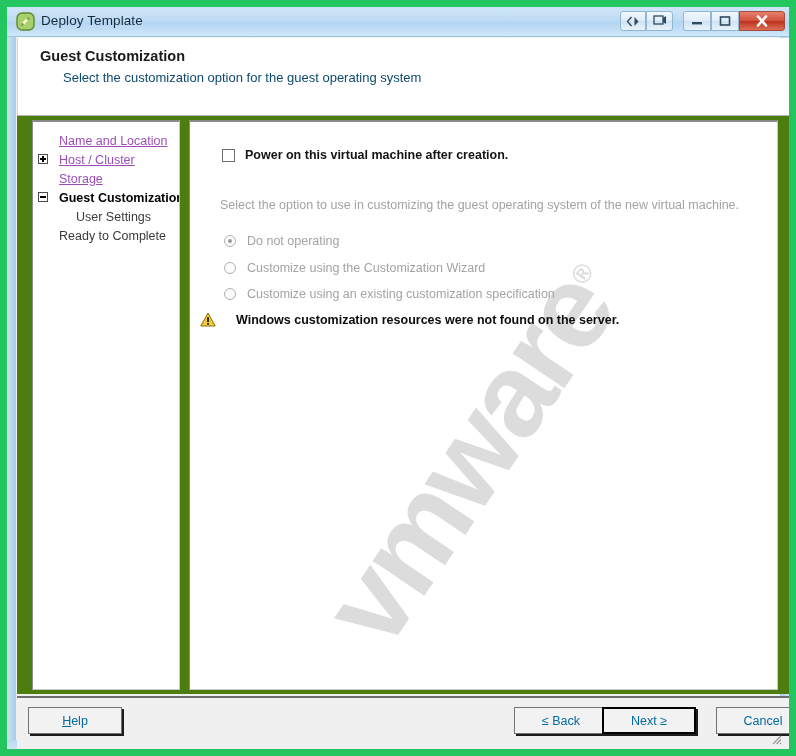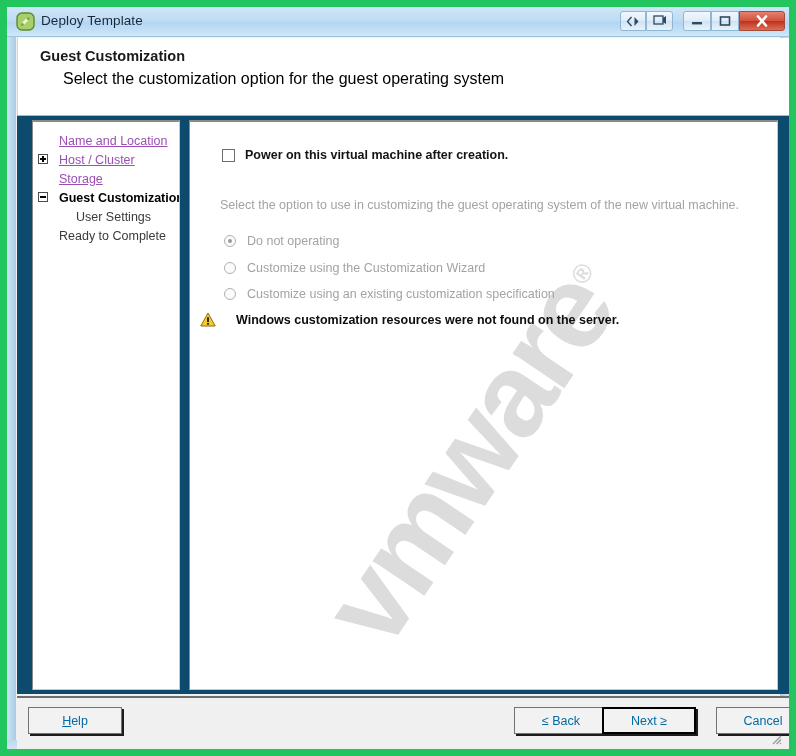--- a/index.html
+++ b/index.html
@@ -92,38 +92,38 @@
   #page-title {
     position: absolute;
     left: 22px; top: 10px;
     font-size: 14.5px;
     font-weight: bold;
     color: #1a1a1a;
   }
   #page-subtitle {
     position: absolute;
     left: 45px; top: 32px;
-    font-size: 16px;
-    color: #000000;
+    font-size: 13px;
+    color: #0c4a6e;
   }
   #header-rule {
     position: absolute;
     left: 10px; top: 108px;
     width: 776px;
     height: 1px;
     background: #b6b6b6;
   }
 
   
   #body-area {
     position: absolute;
     left: 10px; top: 109px;
     width: 776px;
     height: 578px;
-    background: #0c4a6e;
+    background: #4d7c0f;
   }
   #sidebar {
     position: absolute;
     left: 15px; top: 4px;
     width: 148px;
     height: 570px;
     background: #ffffff;
     border-top: 2px solid #8a8a8a;
     border-left: 1px solid #8a8a8a;
     border-right: 1px solid #c8c8c8;

